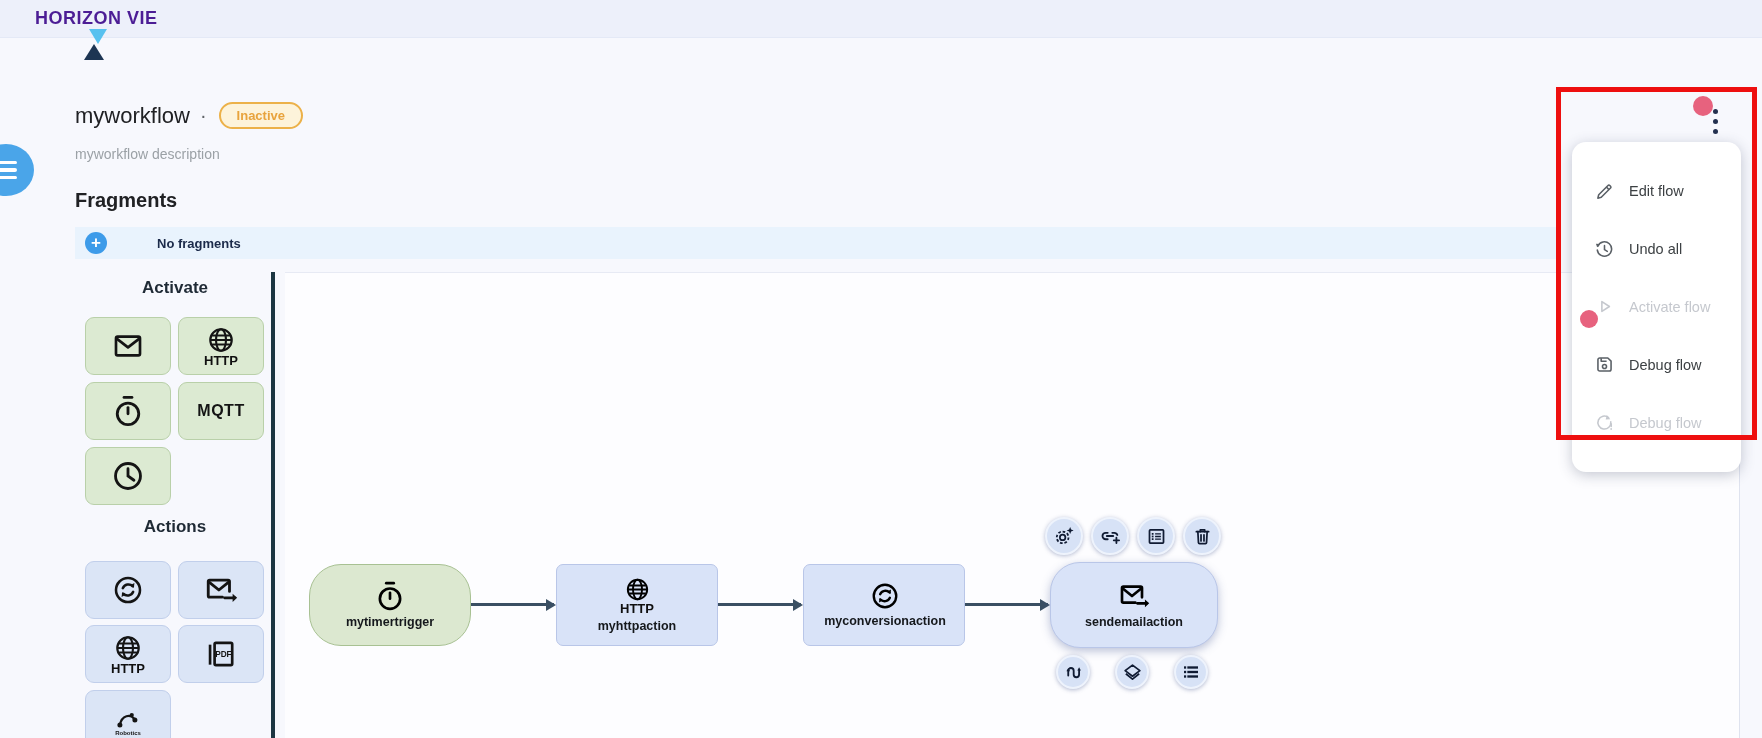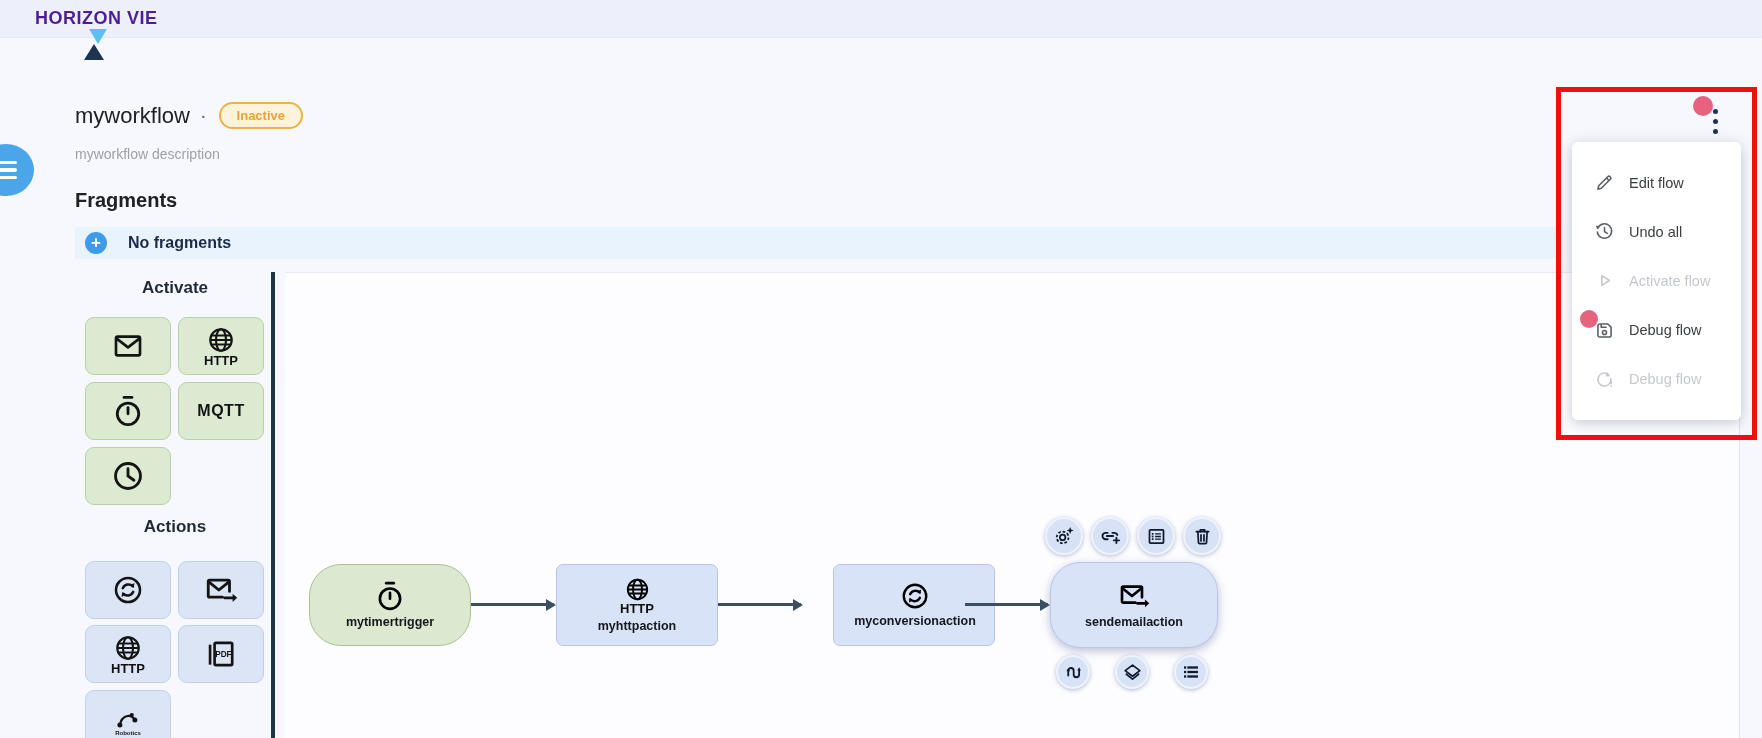--- a/index.html
+++ b/index.html
@@ -19,21 +19,21 @@
   .wf-title { font-size:22px; color:#202124; }
   .dot-sep { font-size:20px; color:#5f6368; margin:0 12px 0 10px; }
   .badge { border:2px solid #ecb149; background:#fdf3da; color:#e8a33d; font-weight:700; font-size:13px; padding:4px 16px; border-radius:14px; }
   .wf-desc { position:absolute; left:75px; top:146px; font-size:14px; color:#9ba1a6; }
   .hamburger-fab { position:absolute; left:-22px; top:144px; width:56px; height:52px; border-radius:50%; background:#4aa5e9; display:flex; flex-direction:column; justify-content:center; align-items:center; gap:4px; }
   .hamburger-fab i { display:block; width:22px; height:3.5px; background:#fff; border-radius:2px; }
 
   .frag-heading { position:absolute; left:75px; top:189px; font-size:20px; font-weight:700; color:#202124; }
   .frag-bar { position:absolute; left:75px; top:227px; width:1481px; height:32px; background:#e9f3fd; display:flex; align-items:center; }
   .plus-fab { position:absolute; left:10px; top:5px; width:22px; height:22px; border-radius:50%; background:#3d9be9; color:#fff; font-size:17px; font-weight:700; display:flex; align-items:center; justify-content:center; line-height:0; }
-  .frag-empty { margin-left:53px; font-size:16px; font-weight:700; color:#1b2a4a; }
+  .frag-empty { margin-left:82px; font-size:13px; font-weight:700; color:#1b2a4a; }
 
   
   .pal-head { position:absolute; width:180px; left:85px; text-align:center; font-size:17px; font-weight:700; color:#1f2a35; }
   .pal-btn { position:absolute; width:86px; height:58px; border-radius:9px; display:flex; flex-direction:column; align-items:center; justify-content:center; color:#141414; }
   .pal-green { background:#dcead2; border:1px solid #b9d0a9; }
   .pal-blue  { background:#dbe5f6; border:1px solid #c1cfeb; }
   .pal-sub { font-size:13px; font-weight:800; margin-top:-2px; color:#101010; }
   .mqtt-label { font-size:16px; font-weight:800; letter-spacing:.5px; }
   .robotics-label { font-size:6px; font-weight:700; margin-top:-3px; }
   .divider { position:absolute; left:271px; top:272px; width:4px; height:466px; background:#1c3642; }
@@ -50,21 +50,21 @@
   .circle-btn { position:absolute; border-radius:50%; background:#d7e2f6; border:2px solid #eef3fc; box-shadow:0 1px 4px rgba(40,60,120,.35); display:flex; align-items:center; justify-content:center; color:#101b33; }
   .cb-lg { width:38px; height:38px; }
   .cb-sm { width:34px; height:34px; }
 
   
   .red-box { position:absolute; left:1556px; top:87px; width:201px; height:353px; border:5px solid #ee0f0f; z-index:40; pointer-events:none; }
   .kebab { position:absolute; left:1713px; top:109px; display:flex; flex-direction:column; gap:5px; z-index:30; }
   .kebab i { width:5px; height:5px; border-radius:50%; background:#23304f; }
   .pink-dot { position:absolute; width:20px; height:20px; border-radius:50%; background:#e7627e; z-index:45; }
   .pink-dot.save { width:18px; height:18px; }
-  .menu-card { position:absolute; left:1572px; top:142px; width:169px; height:278px; background:#fff; border-radius:6px; box-shadow:0 3px 14px rgba(50,60,90,.28); z-index:20; display:flex; flex-direction:column; justify-content:space-evenly; padding:2px 0; }
+  .menu-card { position:absolute; left:1572px; top:142px; width:169px; height:330px; background:#fff; border-radius:14px; box-shadow:0 3px 14px rgba(50,60,90,.28); z-index:20; display:flex; flex-direction:column; justify-content:space-evenly; padding:2px 0; }
   .menu-item { display:flex; align-items:center; gap:14px; padding-left:22px; }
   .menu-item .mi-icon { color:#5a6066; }
   .menu-item .mi-label { font-size:14.5px; color:#3c4043; }
   .menu-item.disabled .mi-icon, .menu-item.disabled .mi-label { color:#c5c8ce; }
 
   svg.ic { display:block; }
 </style>
 </head>
 <body>
 
@@ -319,21 +319,21 @@
     <div class="node node-blue" style="left:271px; top:291px;">
       <svg class="ic" width="27" height="27">
           <use href="#i-globe"></use>
         </svg>
       <span class="pal-sub">HTTP</span>
       <span class="node-label">myhttpaction</span>
     </div>
 
     <div class="edge" style="left:433px; top:330px; width:83px;"></div>
 
-    <div class="node node-blue" style="left:548px; top:291px;padding-left:6px;">
+    <div class="node node-blue" style="left:518px; top:291px;padding-left:6px;">
       <svg class="ic" width="30" height="30">
           <use href="#i-sync"></use>
         </svg>
       <span class="node-label">myconversionaction</span>
     </div>
 
     <div class="edge" style="left:680px; top:330px; width:83px;"></div>
 
     <div class="node node-blue node-sel" style="left:765px; top:289px; width:168px; height:86px;">
       <svg class="ic" width="32" height="32">

